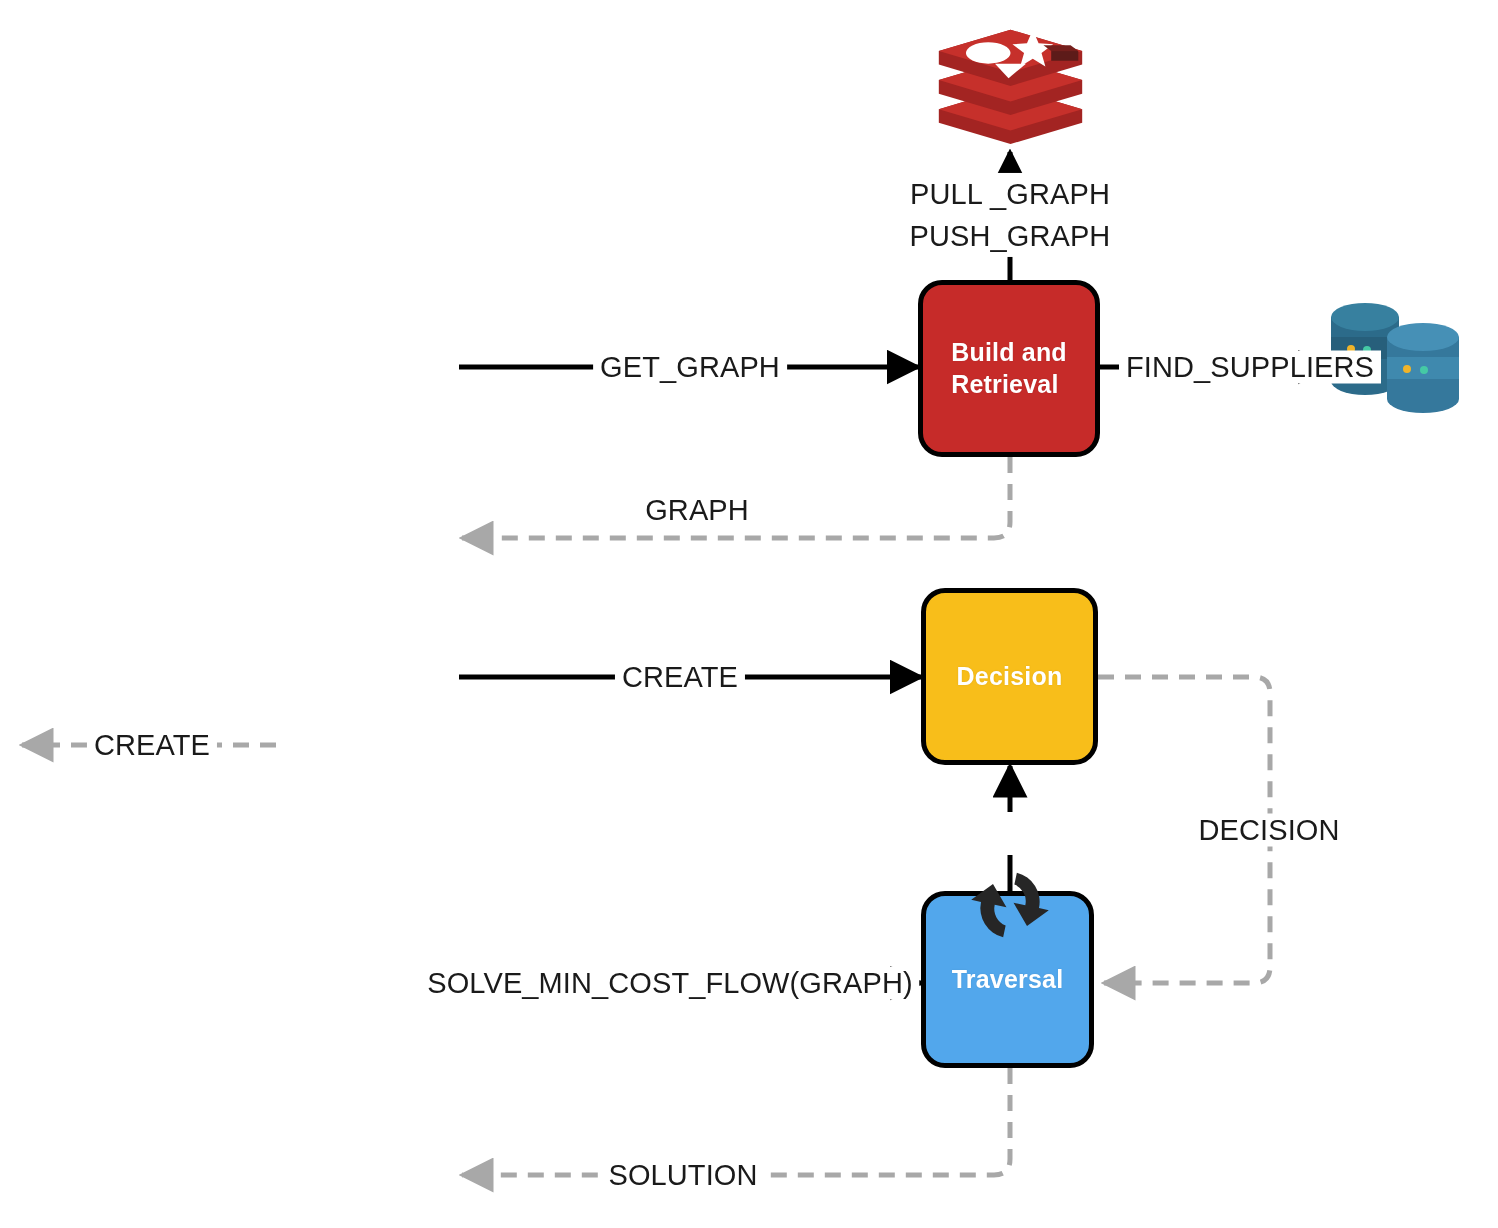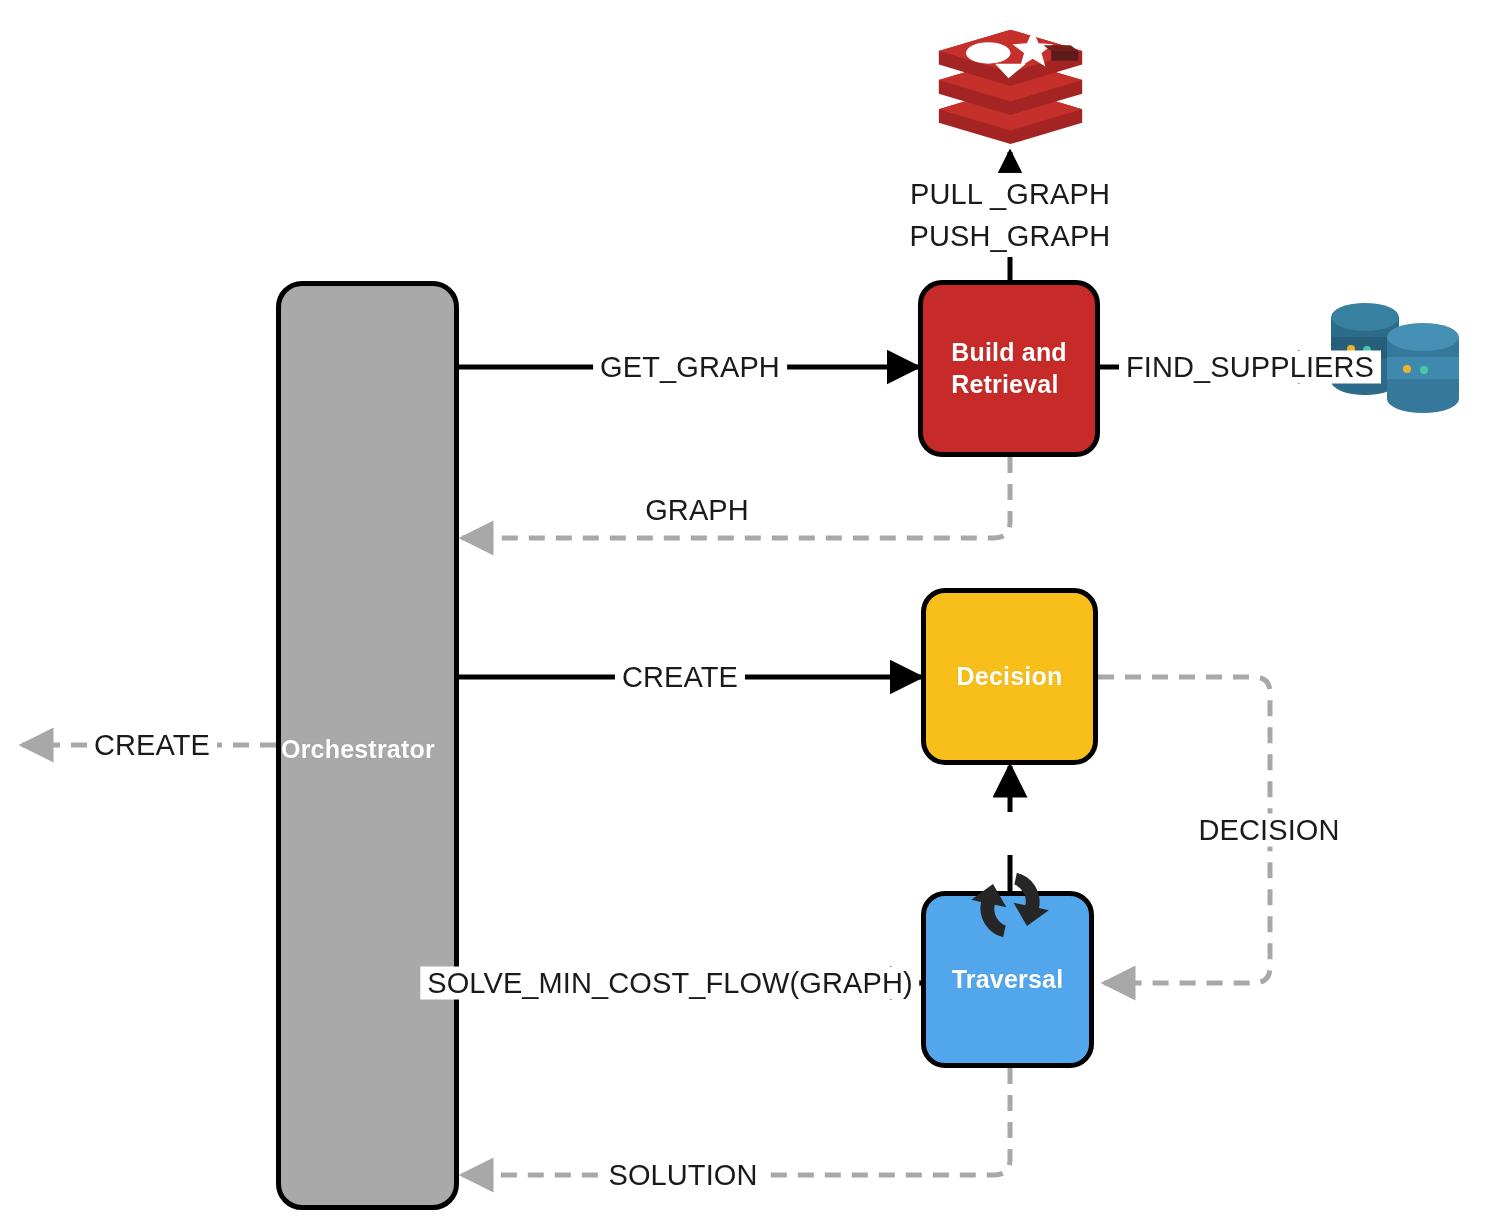--- a/index.html
+++ b/index.html
@@ -143,23 +143,20 @@
 
     <g>
       <path d="M 459 983 L 921 983" stroke="#000000" stroke-width="5" fill="none" marker-end="url(#arrow-black)"></path>
     </g>
 
     <g>
       <path d="M 1010 1068 L 1010 1159 Q 1010 1175 994 1175 L 462 1175" stroke="#a8a8a8" stroke-width="5" fill="none" stroke-dasharray="16 11" marker-end="url(#arrow-gray)"></path>
     </g>
   </svg>
 
-  <div class="node" id="node-orchestrator">
-    <span style="position:absolute; left:0; right:0; top:464px; transform:translateY(-50%);">Orchestrator</span>
-  </div>
 
   <div class="node" id="node-build">
     <div>
       <div>Build and</div>
       <div>Retrieval</div>
     </div>
   </div>
 
   <div class="node" id="node-decision">
     <span>Decision</span>

